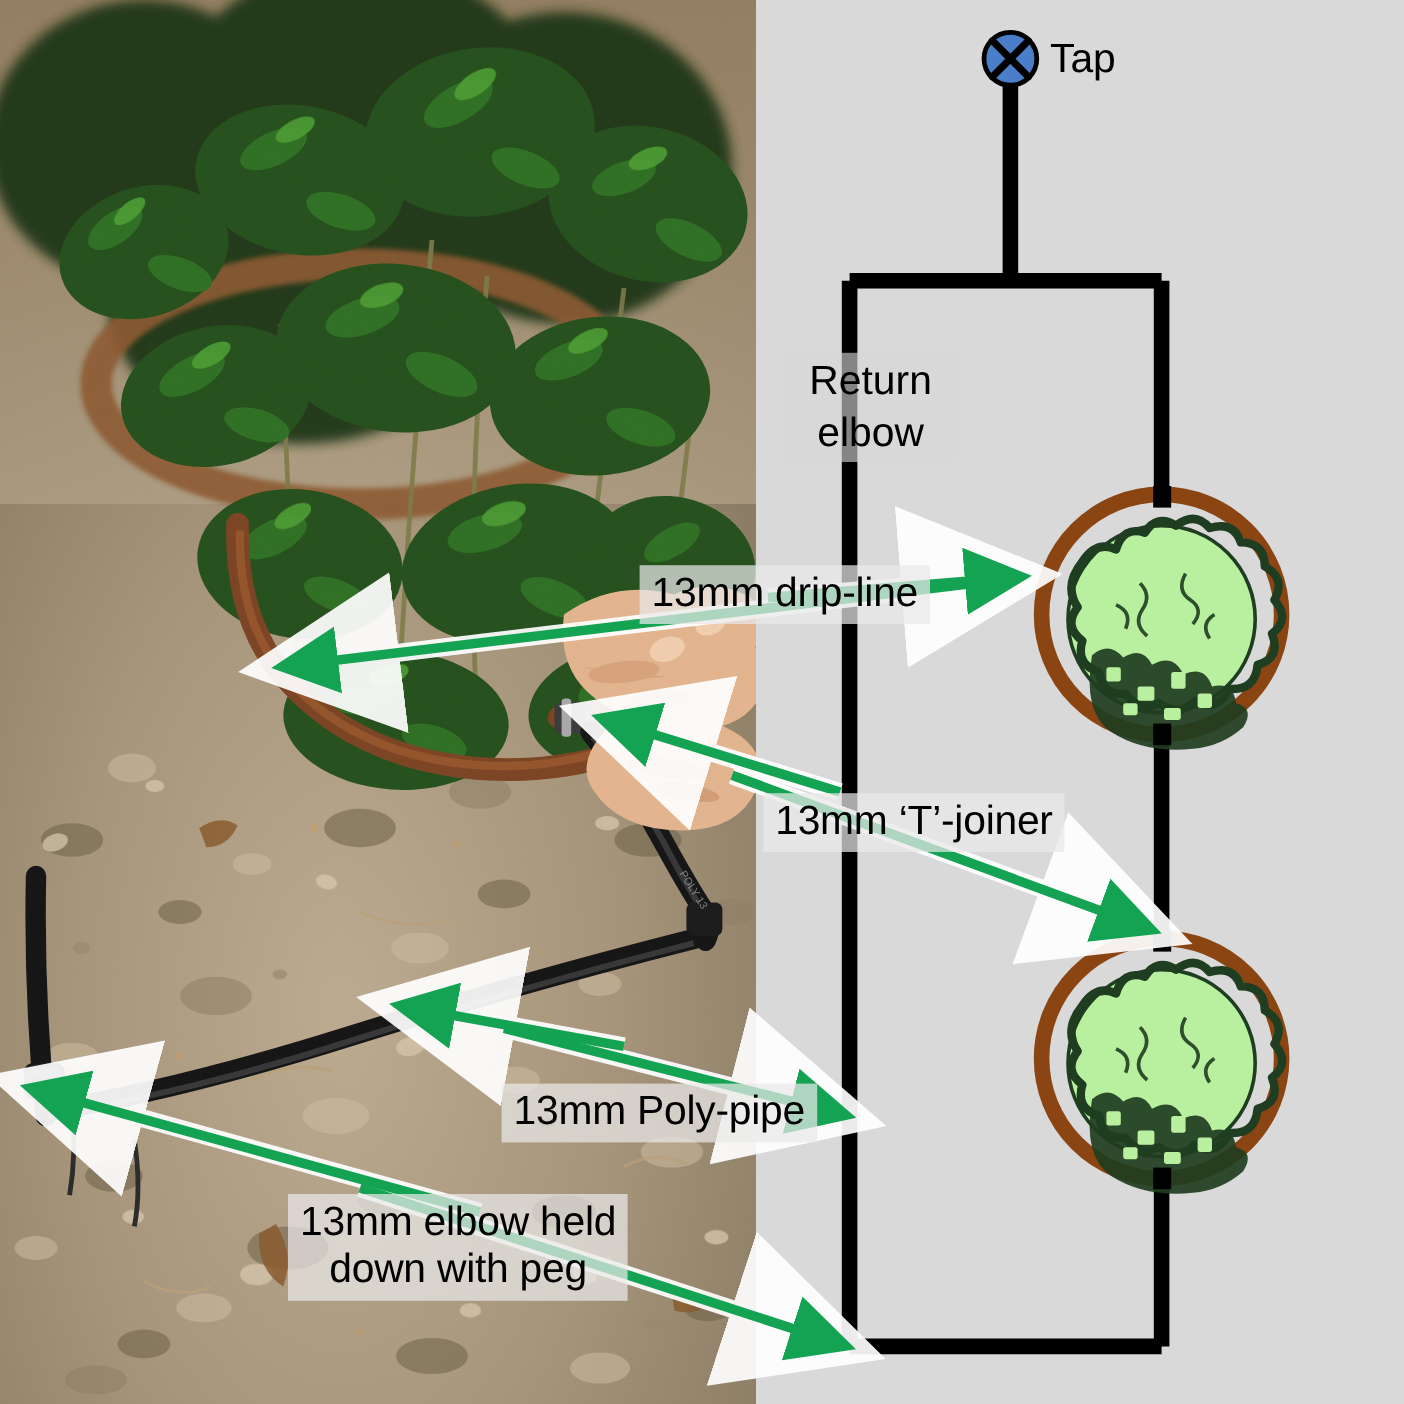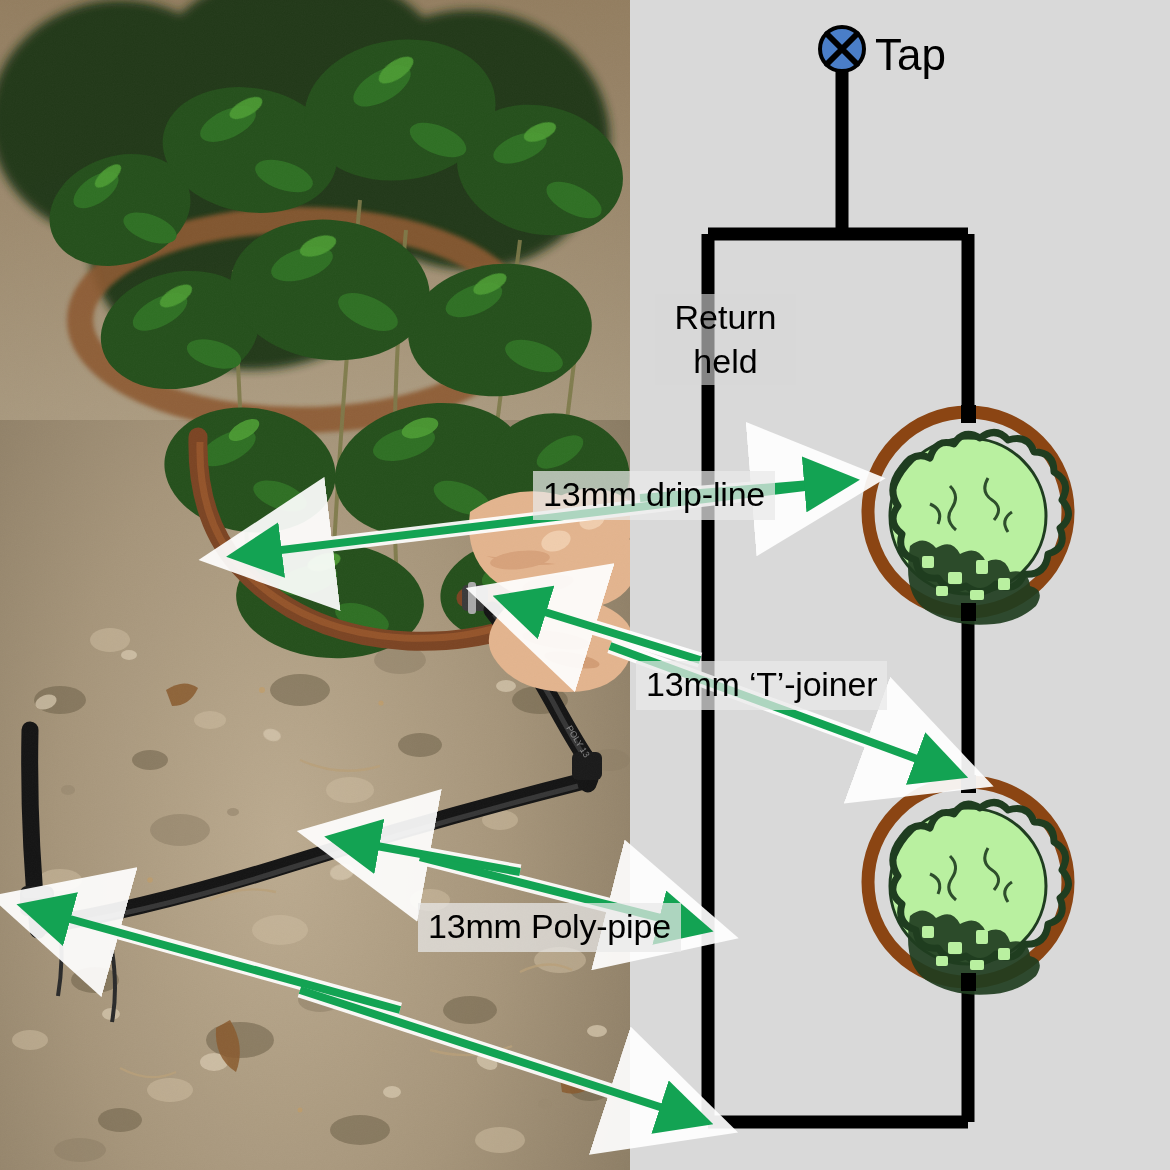--- a/index.html
+++ b/index.html
@@ -57,21 +57,21 @@
     letter-spacing: -0.2px;
     padding: 4px 10px 6px 10px;
     white-space: pre;
     font-family: "Liberation Sans", sans-serif;
   }
   .callout.center { text-align: center; }
 
   .tap-label {
     position: absolute;
     color: #000000;
-    font-size: 44px;
+    font-size: 34px;
     font-family: "Liberation Sans", sans-serif;
   }
   .return-label {
     position: absolute;
     color: #000000;
     font-size: 34px;
     line-height: 1.28;
     text-align: center;
     background: rgba(214,214,214,0.62);
     padding: 2px 8px;
@@ -459,22 +459,24 @@
         <path d="M420 857 L700 928" marker-end="url(#ah)"></path>
         <path d="M400 1010 L30 908" marker-end="url(#ah)"></path>
         <path d="M300 990 L700 1120" marker-end="url(#ah)"></path>
       </g>
     </svg>
   </div>
 
   <div class="tap-label" style="left:875px; top:30px;">Tap</div>
 
   <div class="return-label" style="left:655px; top:294px; width:125px;">Return
-held</div>
+elbow</div>
 
   <div class="callout" style="left:533px; top:471px;">13mm drip-line</div>
 
   <div class="callout" style="left:608px; top:661px;margin-left:28px;">13mm ‘T’-joiner</div>
 
   <div class="callout" style="left:418px; top:863px;margin-top:40px;">13mm Poly-pipe</div>
 
+  <div class="callout center" style="left:240px; top:995px;">13mm elbow held
+down with peg</div>
 
 </div>
 
 </body></html>

